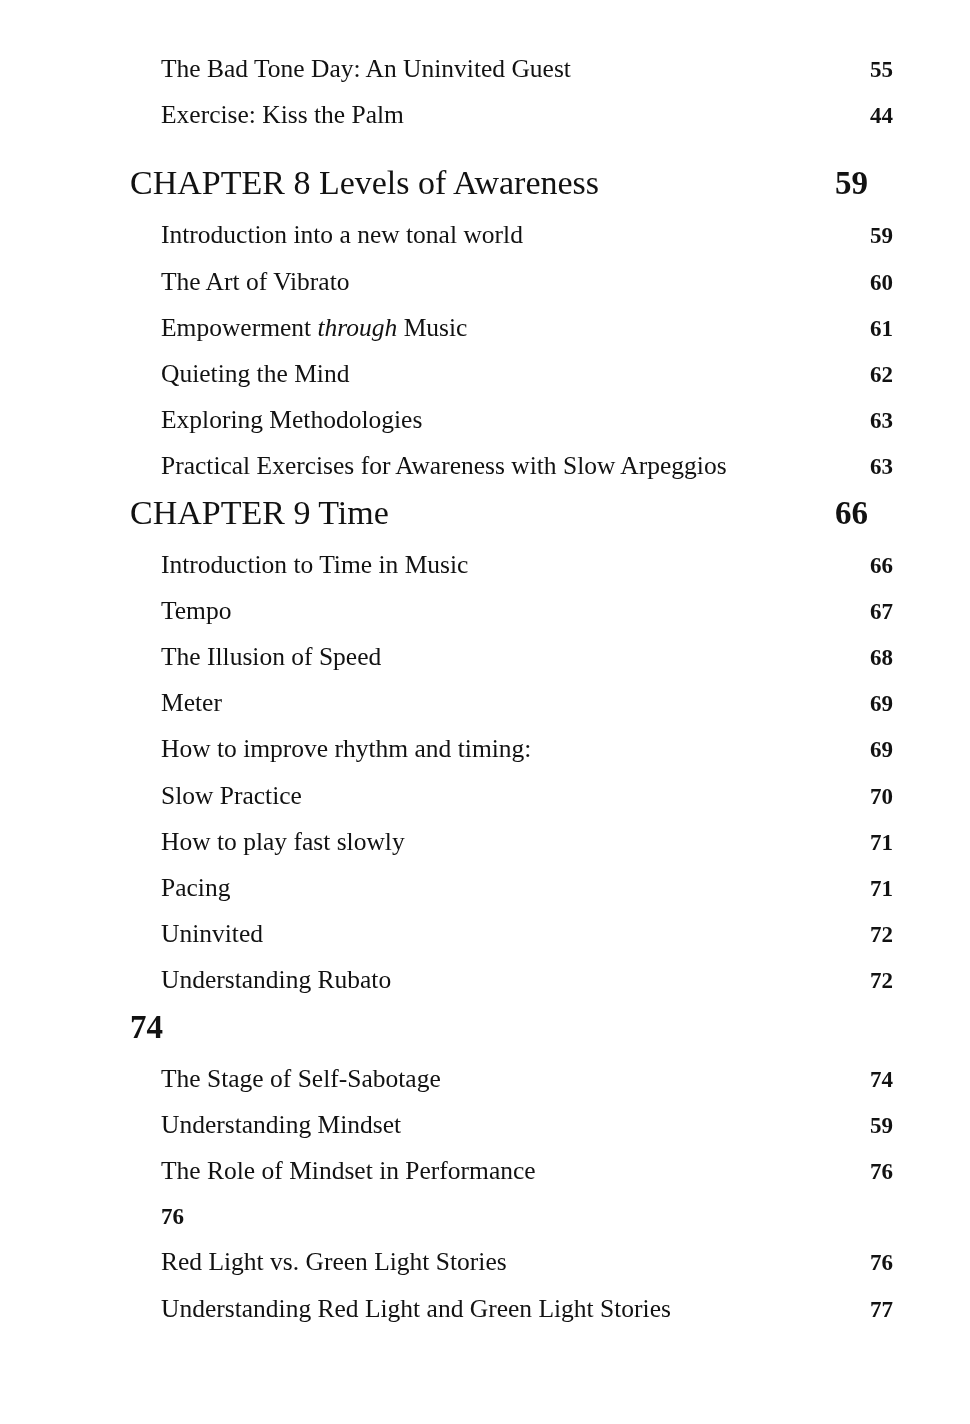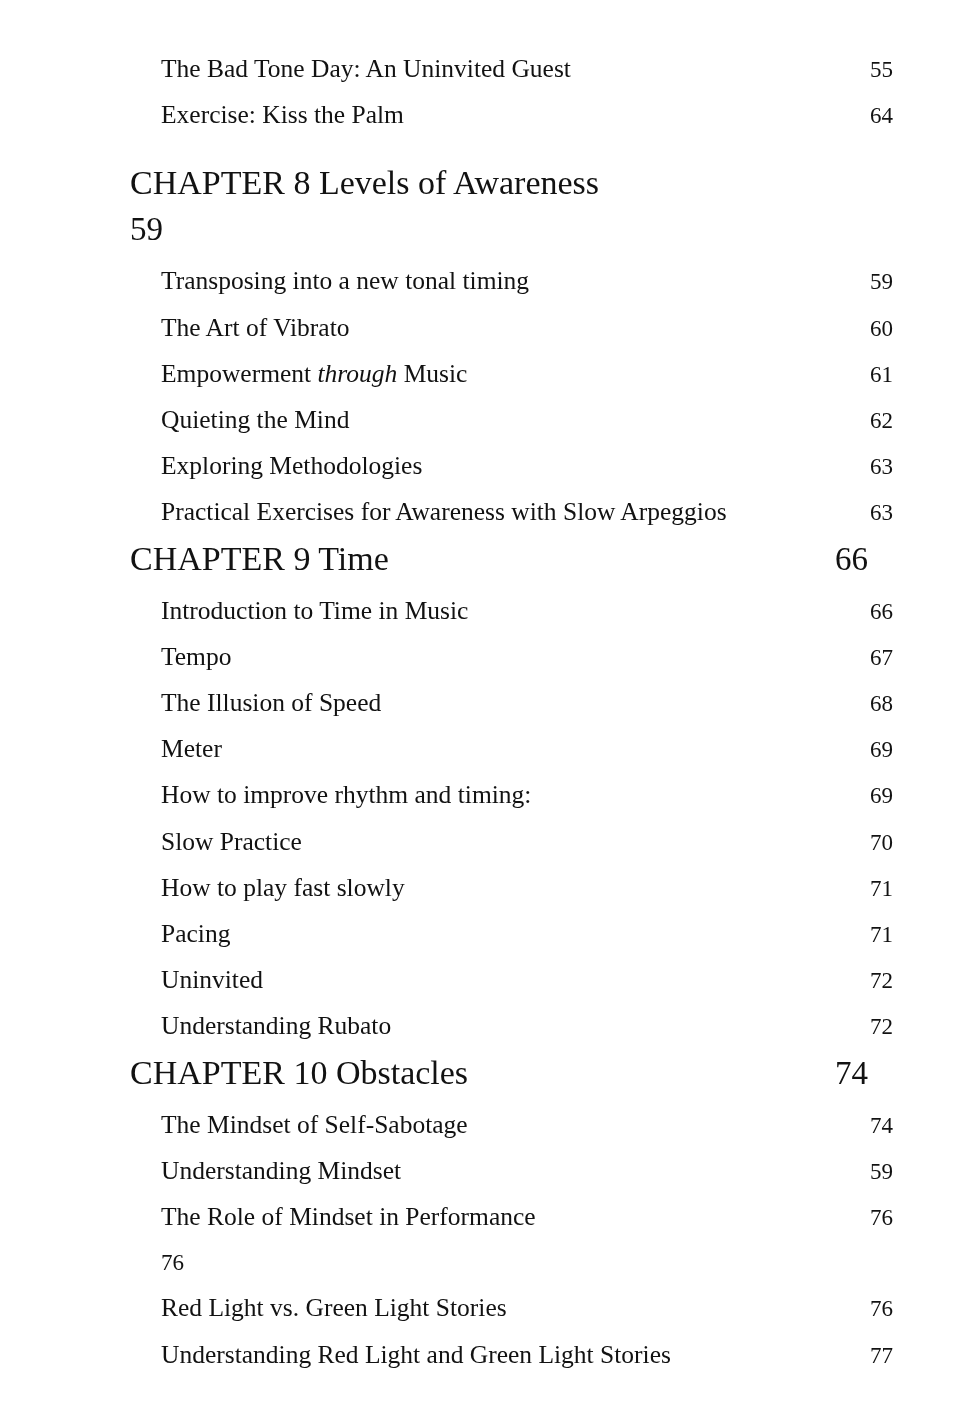--- a/index.html
+++ b/index.html
@@ -30,20 +30,21 @@
     justify-content: space-between;
     width: 100%;
   }
   .entry .title {
     white-space: nowrap;
   }
   .entry .page-num {
     white-space: nowrap;
     text-align: right;
     flex: 0 0 auto;
+    font-weight: bold;
   }
   
   .entry.sub {
     font-size: 25.5px;
     line-height: 45.2px;
     padding-left: 33px;
   }
   .entry.sub .page-num {
     font-size: 23px;
     padding-right: 6px;
@@ -54,45 +55,44 @@
     line-height: 46px;
     padding-left: 2px;
     margin-bottom: 6px;
   }
   .entry.chapter .page-num {
     font-size: 33px;
     padding-right: 0px;
   }
   .entry.chapter.first {
     margin-top: 22px;
-    flex-direction: column;
   }
   em.ital {
     font-style: italic;
   }
 </style>
 </head>
 <body>
 
 <div class="page">
   <div class="toc" id="toc">
       <div class="entry sub">
         <span class="title">The Bad Tone Day: An Uninvited Guest</span>
         <span class="page-num">55</span>
       </div>
       <div class="entry sub">
         <span class="title">Exercise: Kiss the Palm</span>
-        <span class="page-num">64</span>
+        <span class="page-num">44</span>
       </div>
       <div class="entry chapter first">
         <span class="title">CHAPTER 8 Levels of Awareness</span>
         <span class="page-num">59</span>
       </div>
       <div class="entry sub">
-        <span class="title">Transposing into a new tonal timing</span>
+        <span class="title">Introduction into a new tonal world</span>
         <span class="page-num">59</span>
       </div>
       <div class="entry sub">
         <span class="title">The Art of Vibrato</span>
         <span class="page-num">60</span>
       </div>
       <div class="entry sub">
         <span class="title">Empowerment <em class="ital">through</em> Music</span>
         <span class="page-num">61</span>
       </div>
@@ -146,25 +146,24 @@
       </div>
       <div class="entry sub">
         <span class="title">Uninvited</span>
         <span class="page-num">72</span>
       </div>
       <div class="entry sub">
         <span class="title">Understanding Rubato</span>
         <span class="page-num">72</span>
       </div>
       <div class="entry chapter">
-        <span class="title">CHAPTER 10 Obstacles</span>
         <span class="page-num">74</span>
       </div>
       <div class="entry sub">
-        <span class="title">The Mindset of Self-Sabotage</span>
+        <span class="title">The Stage of Self-Sabotage</span>
         <span class="page-num">74</span>
       </div>
       <div class="entry sub">
         <span class="title">Understanding Mindset</span>
         <span class="page-num">59</span>
       </div>
       <div class="entry sub">
         <span class="title">The Role of Mindset in Performance</span>
         <span class="page-num">76</span>
       </div>

